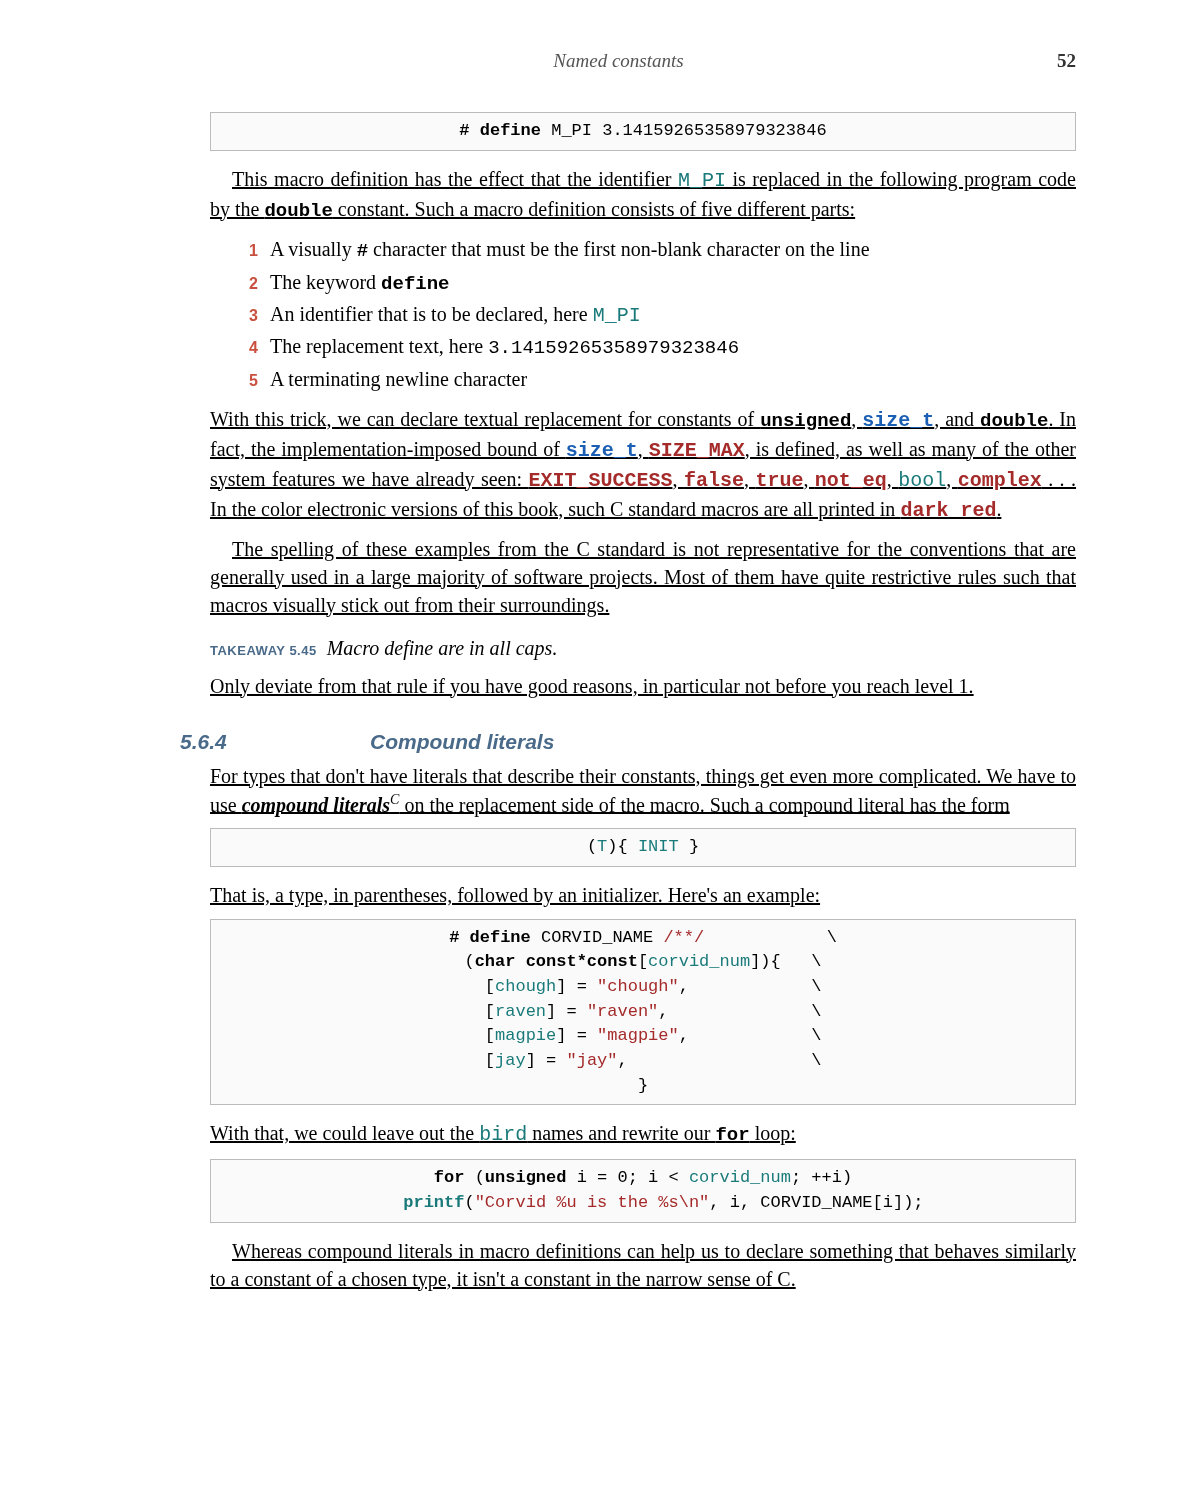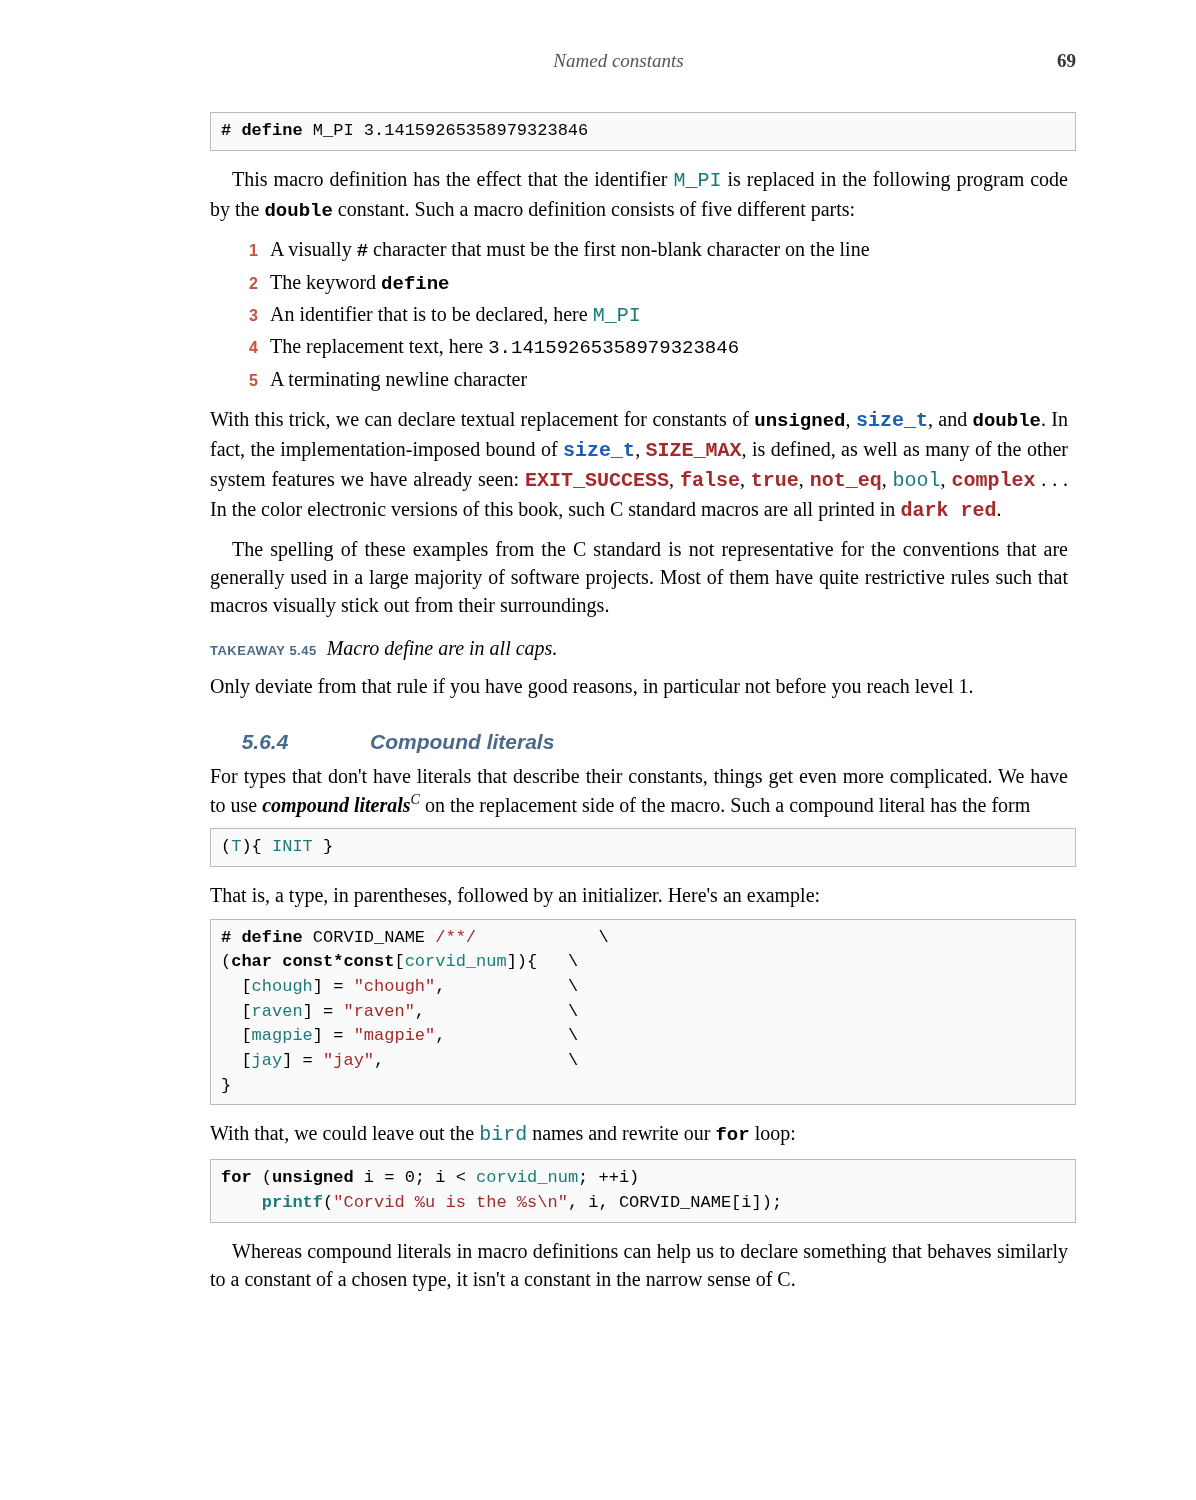--- a/index.html
+++ b/index.html
@@ -35,26 +35,28 @@
   .codeblock {
     border: 1px solid #bbb;
     background: #fafafa;
     padding: 6px 10px;
     font-family: "Courier New", monospace;
     font-size: 17px;
     line-height: 1.45;
     margin: 8px 0 14px 30px;
     white-space: pre;
     overflow: hidden;
+    text-align: center;
   }
   .body-text {
     font-size: 20px;
     line-height: 1.4;
     text-align: justify;
-    margin: 0 8px 10px 30px;
+    margin: 0 0 10px 30px;
+    text-decoration: underline;
   }
   .body-text.indent {
     text-indent: 22px;
   }
   .body-text.noindent {
     text-indent: 0;
   }
   .ol-list {
     margin: 6px 0 10px 60px;
     font-size: 20px;
@@ -95,35 +97,35 @@
   .section-heading {
     display: flex;
     gap: 20px;
     margin: 30px 0 8px 0;
     color: #4a6a8a;
     font-family: Arial, Helvetica, sans-serif;
     font-weight: bold;
     font-style: italic;
     font-size: 21px;
   }
-  .section-num { width: 170px; text-align: center; }
+  .section-num { width: 170px; text-align: left; }
   .sup { font-size: 0.7em; vertical-align: super; font-style: italic;}
   .cb-kw { font-weight: bold; }
   .cb-tl { color: #1a7a7a; }
   .cb-dr { color: #a52a2a; }
 </style>
 </head>
 <body>
 
 <div class="page">
 
   <div class="header">
     <span></span>
     <span class="header-title">Named constants</span>
-    <span class="header-page">69</span>
+    <span class="header-page">52</span>
   </div>
 
   <div class="codeblock"><span class="cb-kw">#</span> <span class="cb-kw">define</span><span> M_PI 3.14159265358979323846</span></div>
 
   <p class="body-text indent">
     <span>This macro definition has the effect that the identifier </span><span class="kw-teal">M_PI</span><span> is replaced in the following program code by the </span><b class="mono">double</b><span> constant. Such a macro definition consists of five different parts:</span>
   </p>
 
   <div class="ol-list">
     <div class="row">

